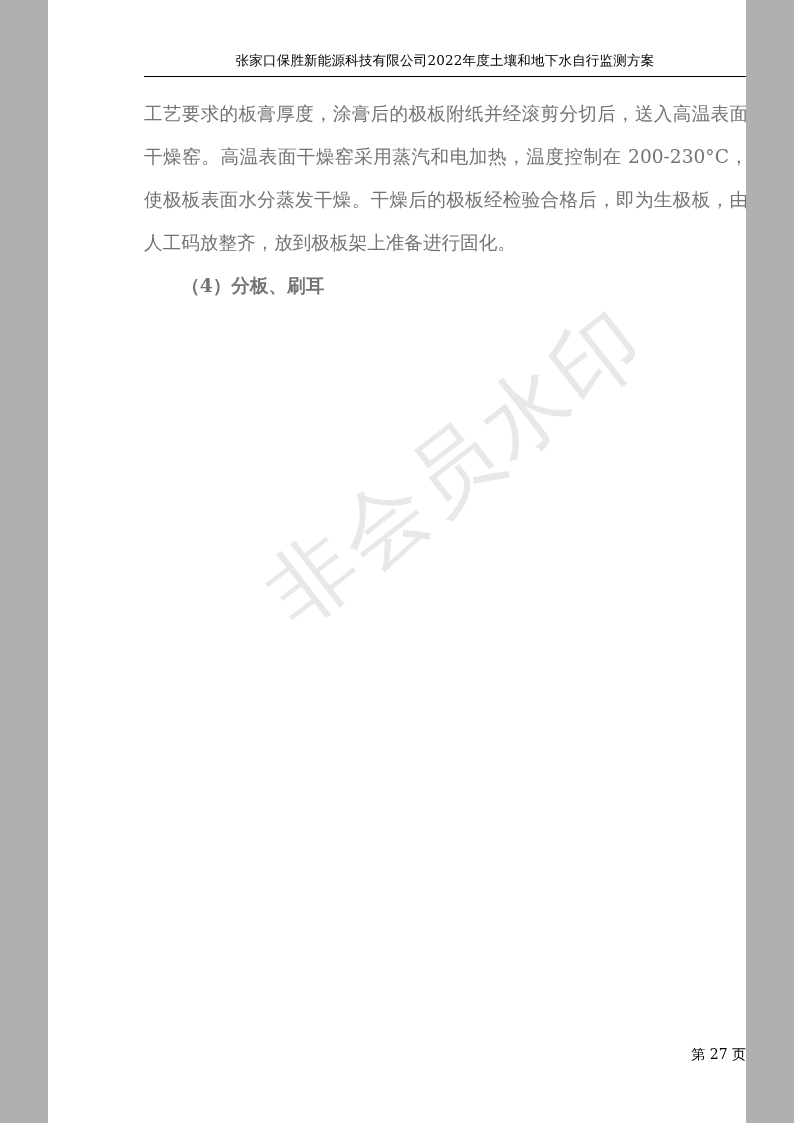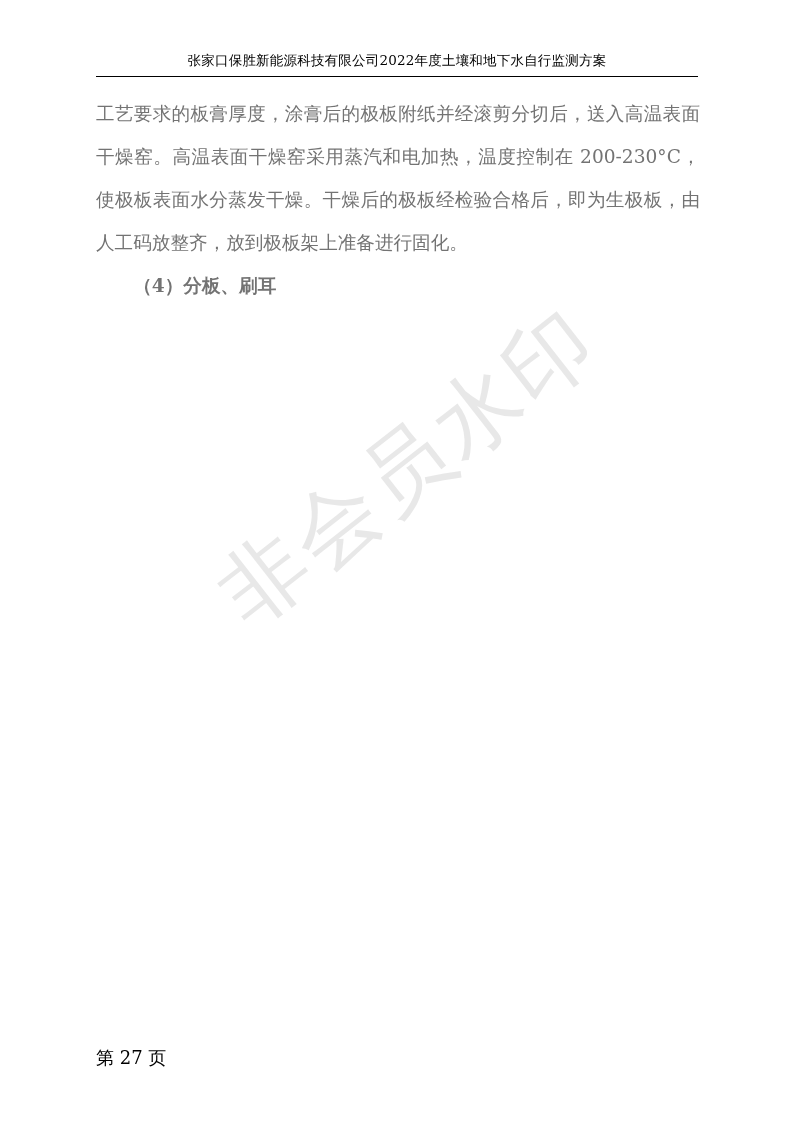--- a/index.html
+++ b/index.html
@@ -2,21 +2,21 @@
 <html><head>
 <meta charset="utf-8">
 <style>
   html, body {
     margin: 0;
     padding: 0;
     background: #b0b0b0;
   }
   .page {
     position: relative;
-    width: 794px;
+    width: 698px;
     height: 1123px;
     background: #ffffff;
     margin: 0 auto;
     overflow: hidden;
     font-family: "DejaVu Serif", "Liberation Serif", serif;
     box-sizing: border-box;
     padding-left: 40px;
   }
   .header {
     position: absolute;
@@ -54,22 +54,22 @@
     text-align: justify;
   }
   .para.bold {
     font-weight: bold;
   }
   .footer {
     position: absolute;
     top: 1046px;
     left: 96px;
     width: 602px;
-    text-align: left;
-    font-size: 18px;
+    text-align: right;
+    font-size: 14px;
     color: #000;
   }
   
   .watermark {
     position: absolute;
     left: 0;
     top: 0;
     width: 794px;
     height: 1123px;
     pointer-events: none;

